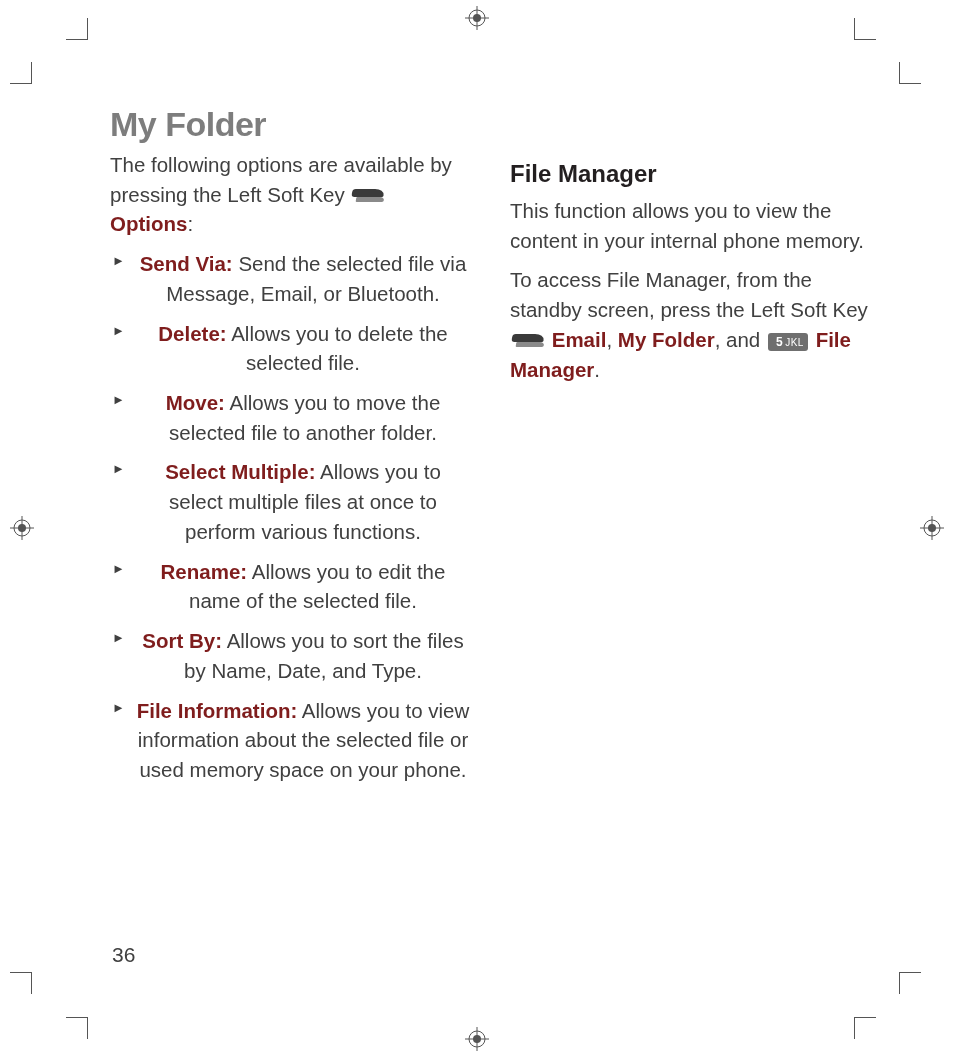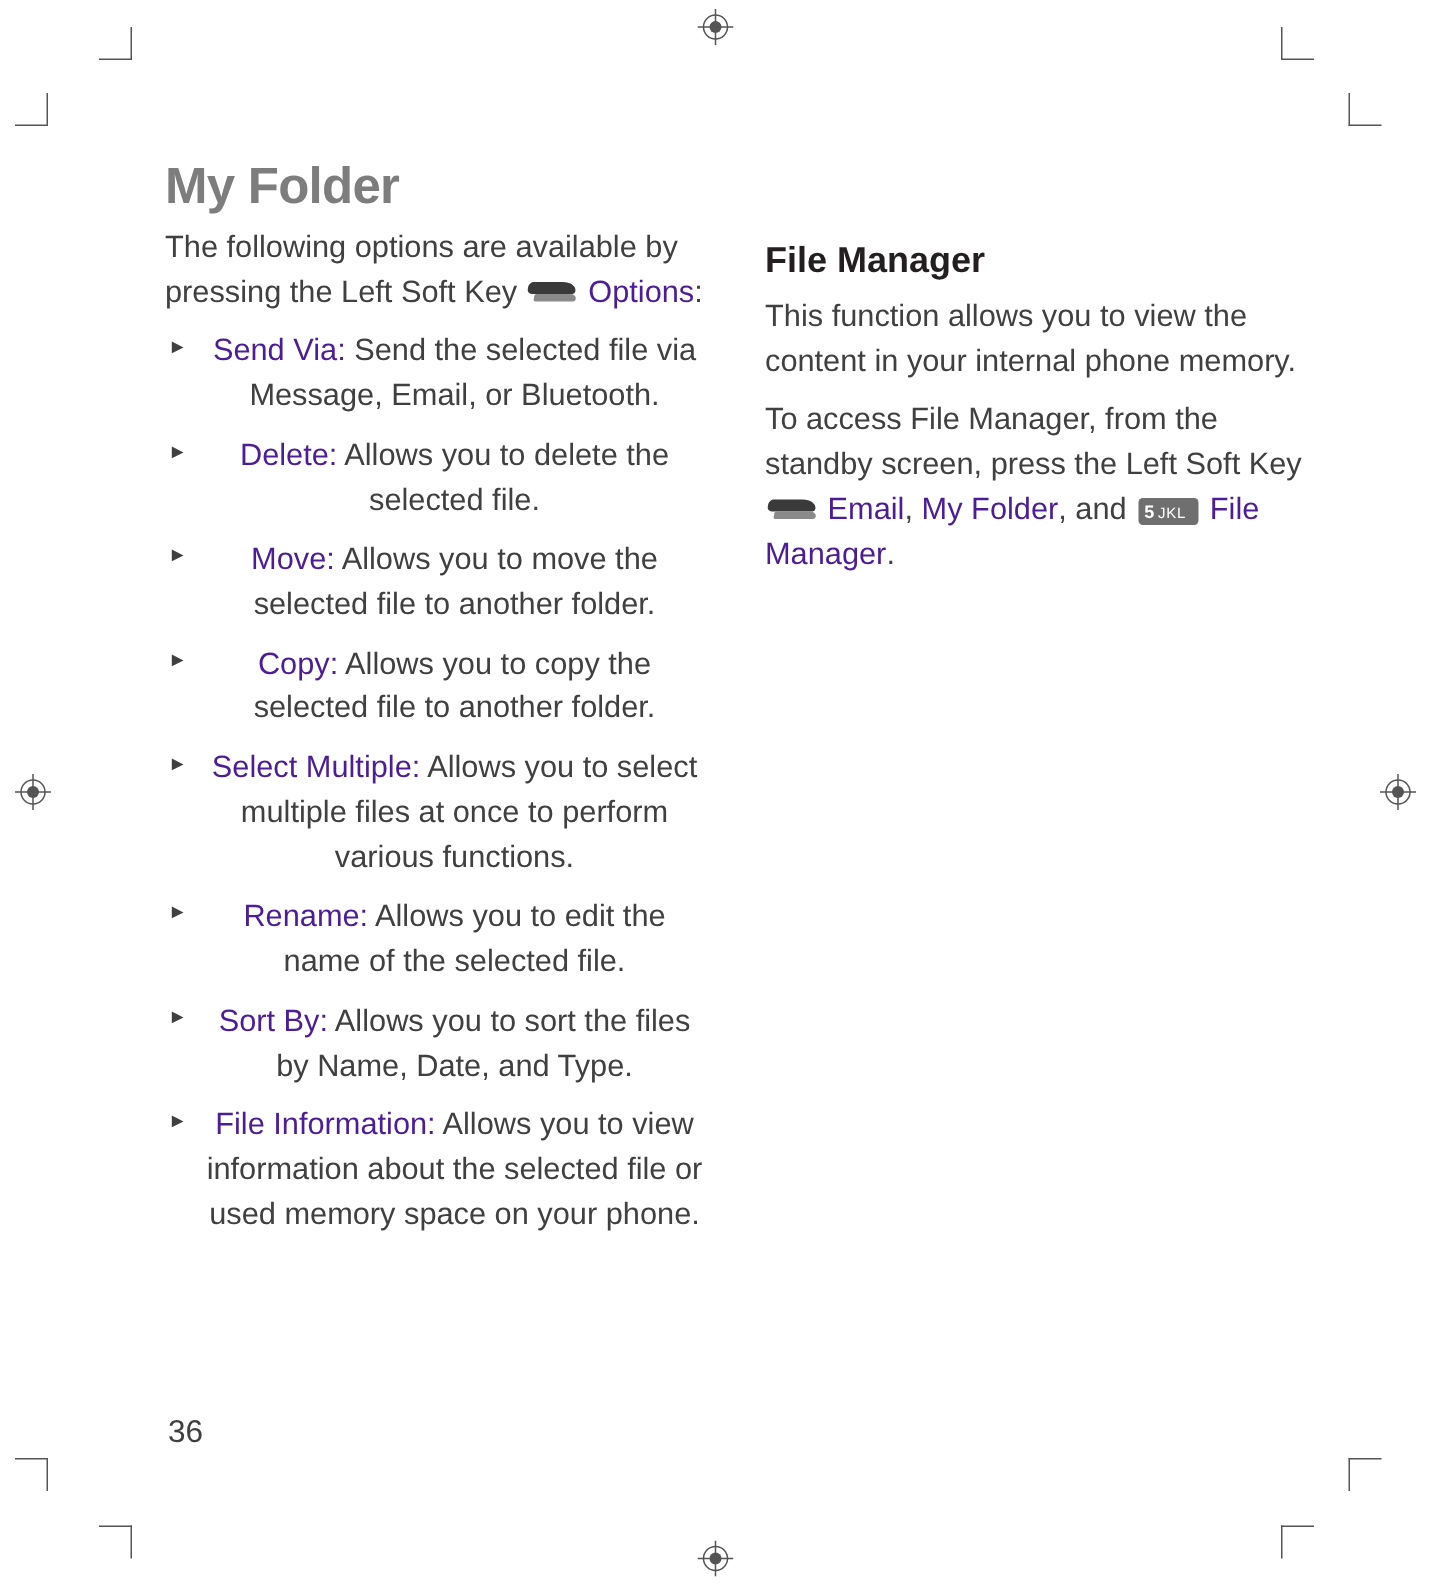--- a/index.html
+++ b/index.html
@@ -93,21 +93,21 @@
     text-align: center;
   }
   ul.bullets > li::before {
     content: "►";
     position: absolute;
     left: 2px;
     top: 3px;
     font-size: 13px;
     color: #404040;
   }
-  b { font-weight: 400; color: #4c1d95; }
+  b { font-weight: 700; color: #7f1d1d; }
 
   .key-swoosh {
     display: inline-block;
     width: 32px;
     height: 14px;
     position: relative;
     vertical-align: -1px;
     margin: 0 2px;
   }
   .key-swoosh::before {
@@ -133,21 +133,21 @@
     display: inline-block;
     min-width: 32px;
     height: 18px;
     line-height: 18px;
     padding: 0 4px;
     background: #6f6f6f;
     color: #fff;
     font-size: 10px;
     letter-spacing: 0.5px;
     border-radius: 3px;
-    text-align: left;
+    text-align: right;
     vertical-align: 1px;
     margin: 0 2px;
     font-weight: 400;
     font-family: Arial, sans-serif;
   }
   .key-5 .n { font-size: 12px; font-weight: 700; margin-right: 2px; }
 
   .page-number {
     position: absolute;
     left: 112px;
@@ -212,21 +212,20 @@
       <p>
         <span>The following options are available by pressing the Left Soft Key </span>
         <span class="key-swoosh"></span>
         <b>Options</b><span>:</span>
       </p>
 
       <ul class="bullets">
         <li><b>Send Via:</b><span> Send the selected file via Message, Email, or Bluetooth.</span></li>
         <li><b>Delete:</b><span> Allows you to delete the selected file.</span></li>
         <li><b>Move:</b><span> Allows you to move the selected file to another folder.</span></li>
-        <li><b>Copy:</b><span> Allows you to copy the selected file to another folder.</span></li>
         <li><b>Select Multiple:</b><span> Allows you to select multiple files at once to perform various functions.</span></li>
         <li><b>Rename:</b><span> Allows you to edit the name of the selected file.</span></li>
         <li><b>Sort By:</b><span> Allows you to sort the files by Name, Date, and Type.</span></li>
         <li><b>File Information:</b><span> Allows you to view information about the selected file or used memory space on your phone.</span></li>
       </ul>
     </div>
 
     <div class="col">
       <h2 class="section">File Manager</h2>
       <p>This function allows you to view the content in your internal phone memory.</p>

